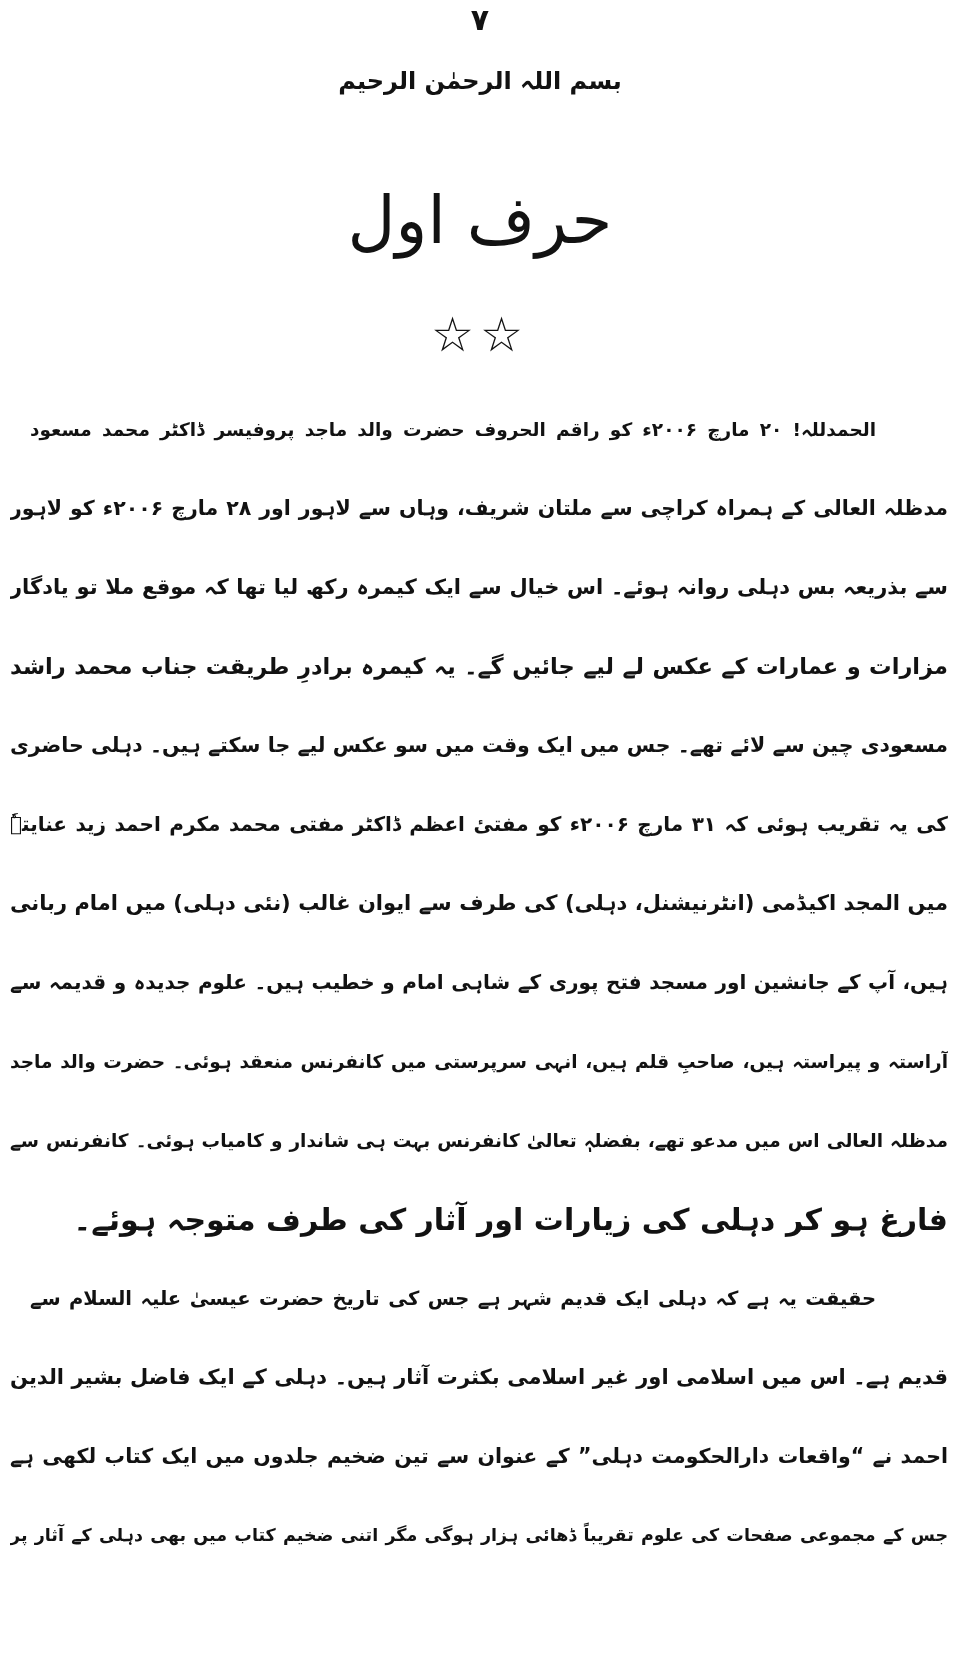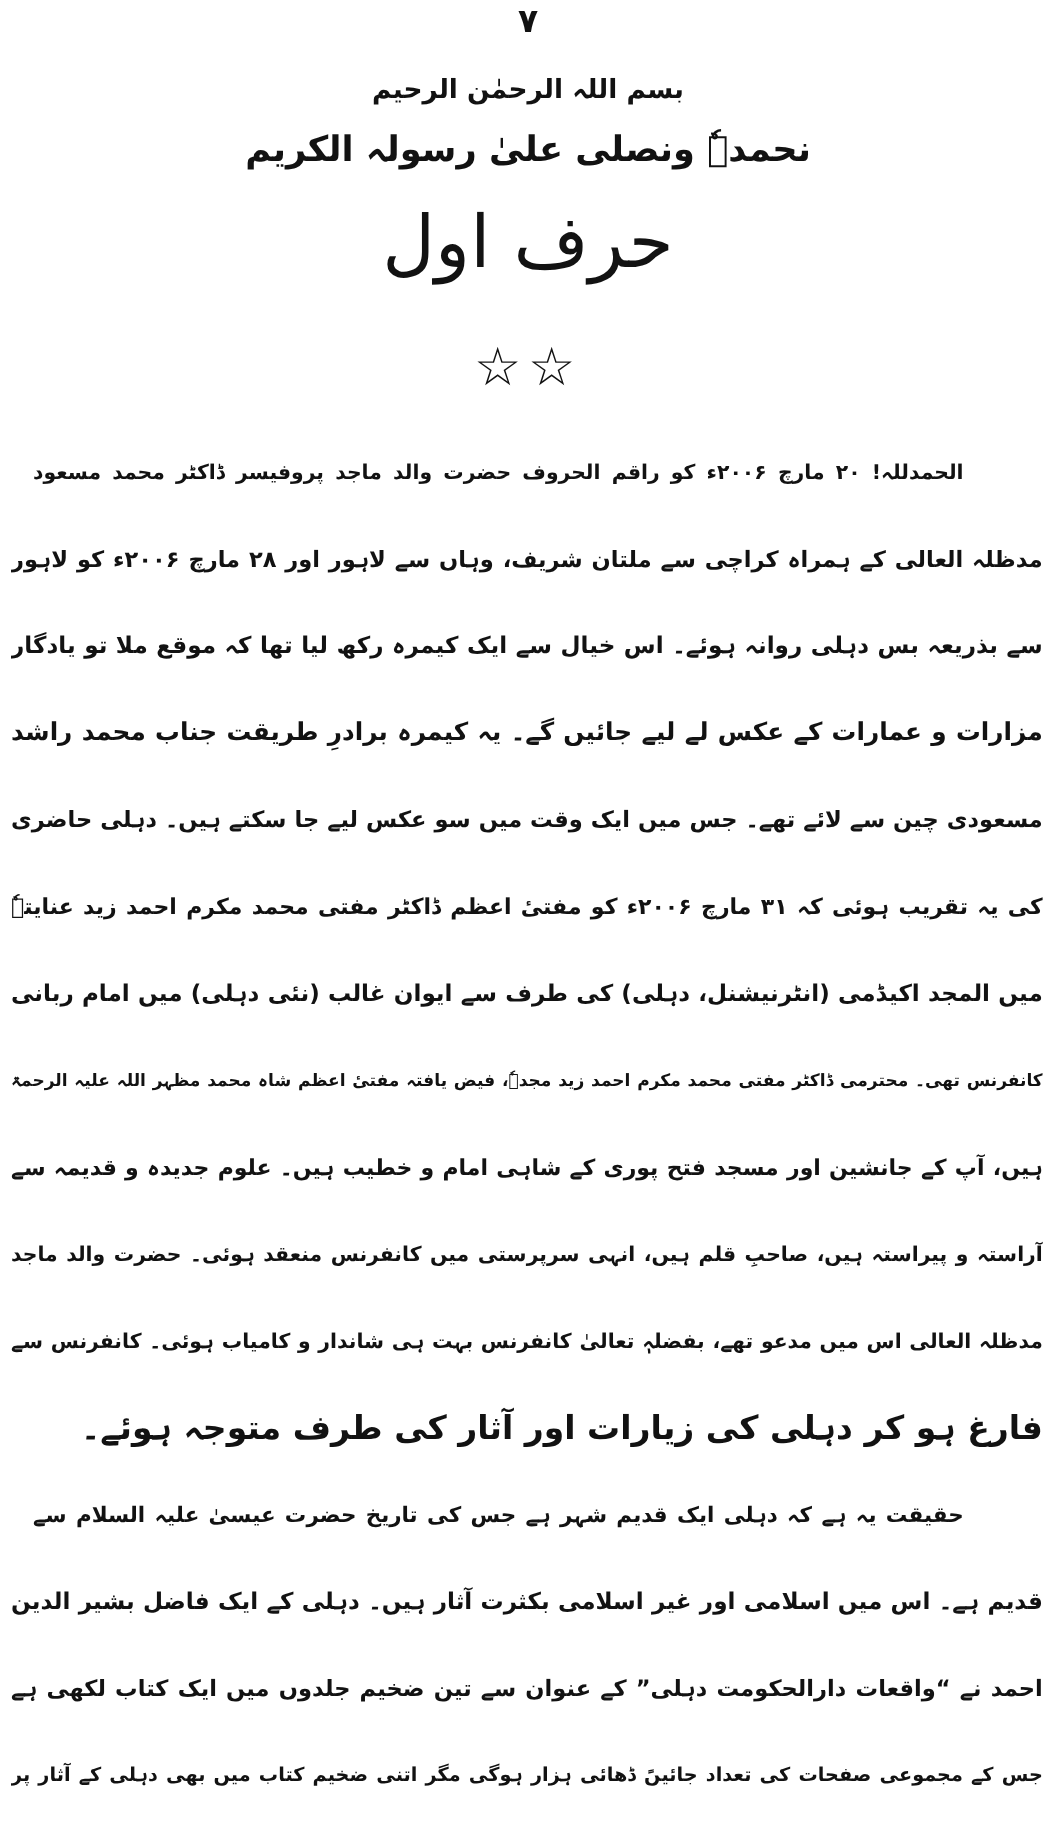--- a/index.html
+++ b/index.html
@@ -41,44 +41,42 @@
 </style>
 </head>
 <body>
 
 <div class="page">
 
   <div class="centered page-number">۷</div>
 
   <div class="centered bismillah">بسم اللہ الرحمٰن الرحیم</div>
 
-  <div class="centered hamd">نحمدہٗ ونصلی علیٰ رسولہ الکریم</div>
 
   <div class="centered chapter-title">حرف اول</div>
 
   <div class="centered stars">
     <span>☆</span><span>☆</span>
   </div>
 
   <div class="body-text">
       <div class="para para-0">
         <div class="line" style="white-space: normal; font-size: 18.5px;">الحمدللہ! ۲۰ مارچ ۲۰۰۶ء کو راقم الحروف حضرت والد ماجد پروفیسر ڈاکٹر محمد مسعود احمد</div>
         <div class="line" style="white-space: normal; font-size: 20.5px;">مدظلہ العالی کے ہمراہ کراچی سے ملتان شریف، وہاں سے لاہور اور ۲۸ مارچ ۲۰۰۶ء کو لاہور</div>
         <div class="line" style="white-space: normal; font-size: 21px;">سے بذریعہ بس دہلی روانہ ہوئے۔ اس خیال سے ایک کیمرہ رکھ لیا تھا کہ موقع ملا تو یادگار</div>
         <div class="line" style="white-space: normal; font-size: 22.5px;">مزارات و عمارات کے عکس لے لیے جائیں گے۔ یہ کیمرہ برادرِ طریقت جناب محمد راشد</div>
         <div class="line" style="white-space: normal; font-size: 20.5px;">مسعودی چین سے لائے تھے۔ جس میں ایک وقت میں سو عکس لیے جا سکتے ہیں۔ دہلی حاضری</div>
         <div class="line" style="white-space: normal; font-size: 20px;">کی یہ تقریب ہوئی کہ ۳۱ مارچ ۲۰۰۶ء کو مفتیٔ اعظم ڈاکٹر مفتی محمد مکرم احمد زید عنایتہٗ کی سرپرستی</div>
         <div class="line" style="white-space: normal; font-size: 21px;">میں المجد اکیڈمی (انٹرنیشنل، دہلی) کی طرف سے ایوان غالب (نئی دہلی) میں امام ربانی</div>
-        <div class="line" style="white-space: normal; font-size: 15.5px;">کانفرنس تھی۔ محترمی ڈاکٹر مفتی محمد مکرم احمد زید مجدہٗ، فیض یافتہ مفتیٔ اعظم شاہ محمد مظہر اللہ علیہ الرحمۃ</div>
         <div class="line" style="white-space: normal; font-size: 20px;">ہیں، آپ کے جانشین اور مسجد فتح پوری کے شاہی امام و خطیب ہیں۔ علوم جدیدہ و قدیمہ سے</div>
         <div class="line" style="white-space: normal; font-size: 18.5px;">آراستہ و پیراستہ ہیں، صاحبِ قلم ہیں، انہی سرپرستی میں کانفرنس منعقد ہوئی۔ حضرت والد ماجد</div>
         <div class="line" style="white-space: normal; font-size: 18.5px;">مدظلہ العالی اس میں مدعو تھے، بفضلہٖ تعالیٰ کانفرنس بہت ہی شاندار و کامیاب ہوئی۔ کانفرنس سے</div>
         <div class="line" style="white-space: normal;">فارغ ہو کر دہلی کی زیارات اور آثار کی طرف متوجہ ہوئے۔</div>
       </div>
       <div class="para para-1">
         <div class="line" style="white-space: normal; font-size: 19.5px;">حقیقت یہ ہے کہ دہلی ایک قدیم شہر ہے جس کی تاریخ حضرت عیسیٰ علیہ السلام سے بھی</div>
         <div class="line" style="white-space: normal; font-size: 21px;">قدیم ہے۔ اس میں اسلامی اور غیر اسلامی بکثرت آثار ہیں۔ دہلی کے ایک فاضل بشیر الدین</div>
         <div class="line" style="white-space: normal; font-size: 20.5px;">احمد نے “واقعات دارالحکومت دہلی” کے عنوان سے تین ضخیم جلدوں میں ایک کتاب لکھی ہے</div>
-        <div class="line" style="white-space: normal; font-size: 17.5px;">جس کے مجموعی صفحات کی تعداد جائیںً ڈھائی ہزار ہوگی مگر اتنی ضخیم کتاب میں بھی دہلی کے آثار پر</div>
+        <div class="line" style="white-space: normal; font-size: 17.5px;">جس کے مجموعی صفحات کی علوم تقریباً ڈھائی ہزار ہوگی مگر اتنی ضخیم کتاب میں بھی دہلی کے آثار پر</div>
       </div>
     </div>
 
 </div>
 
 </body></html>

